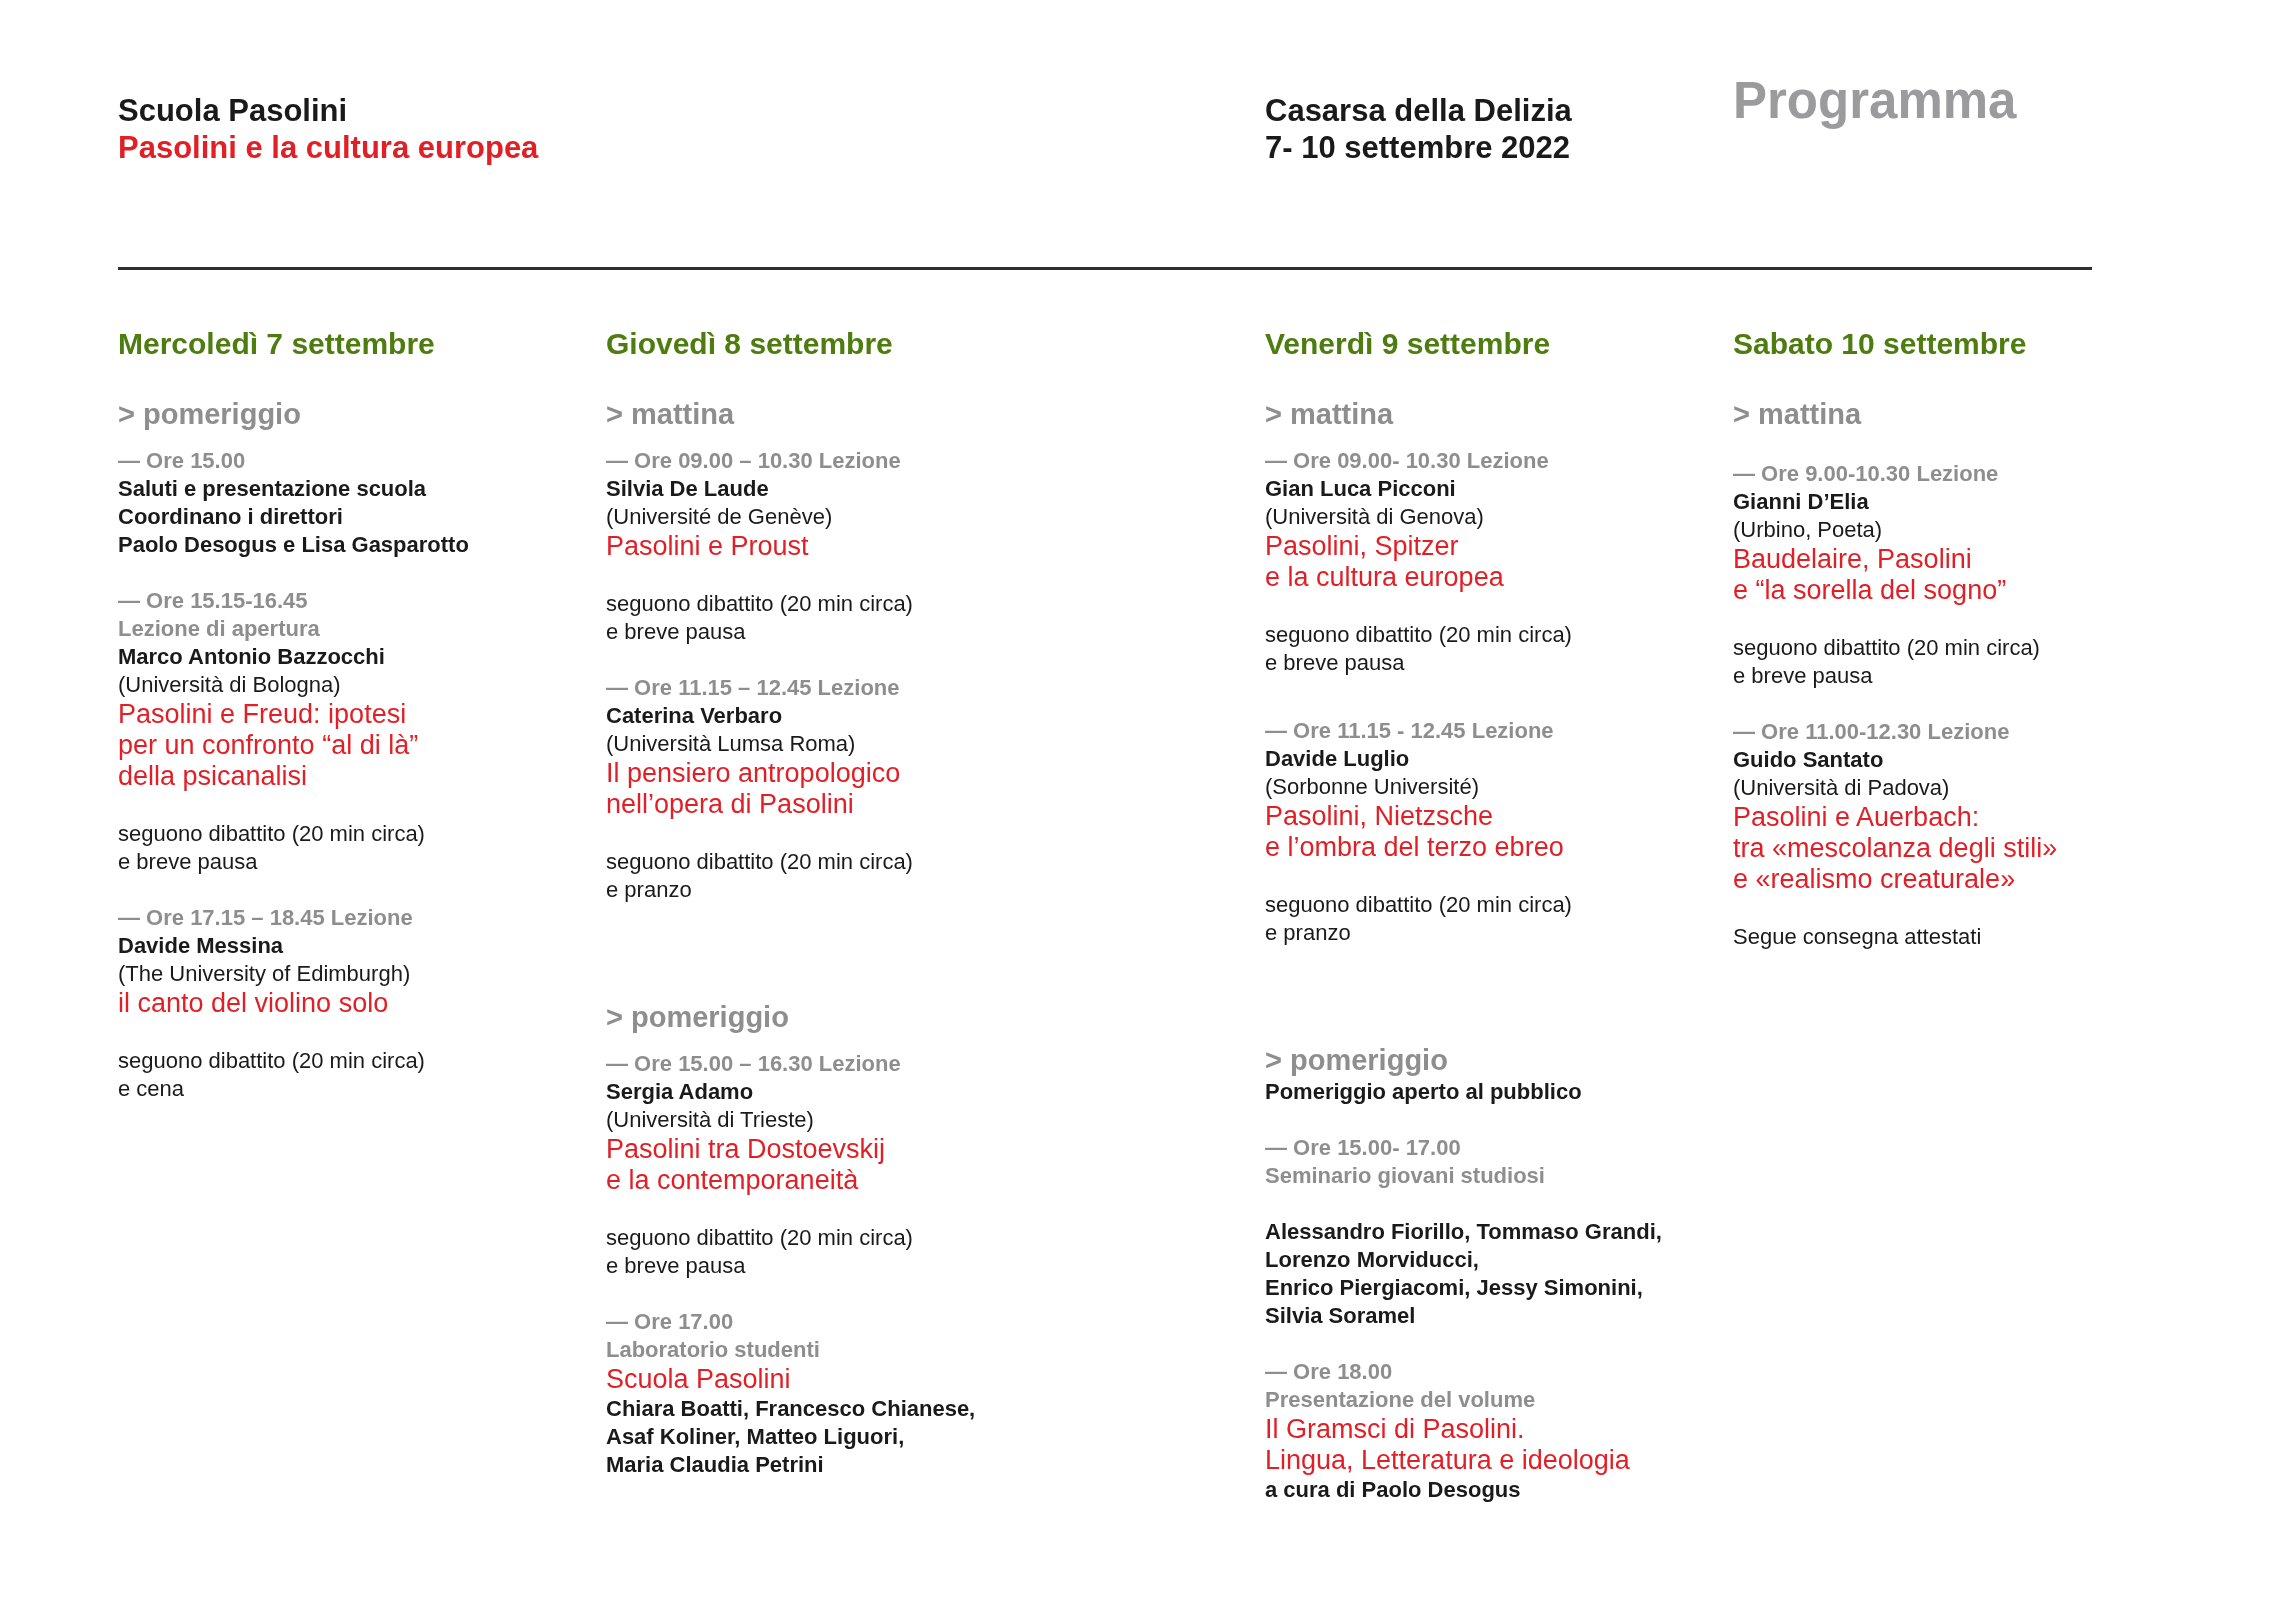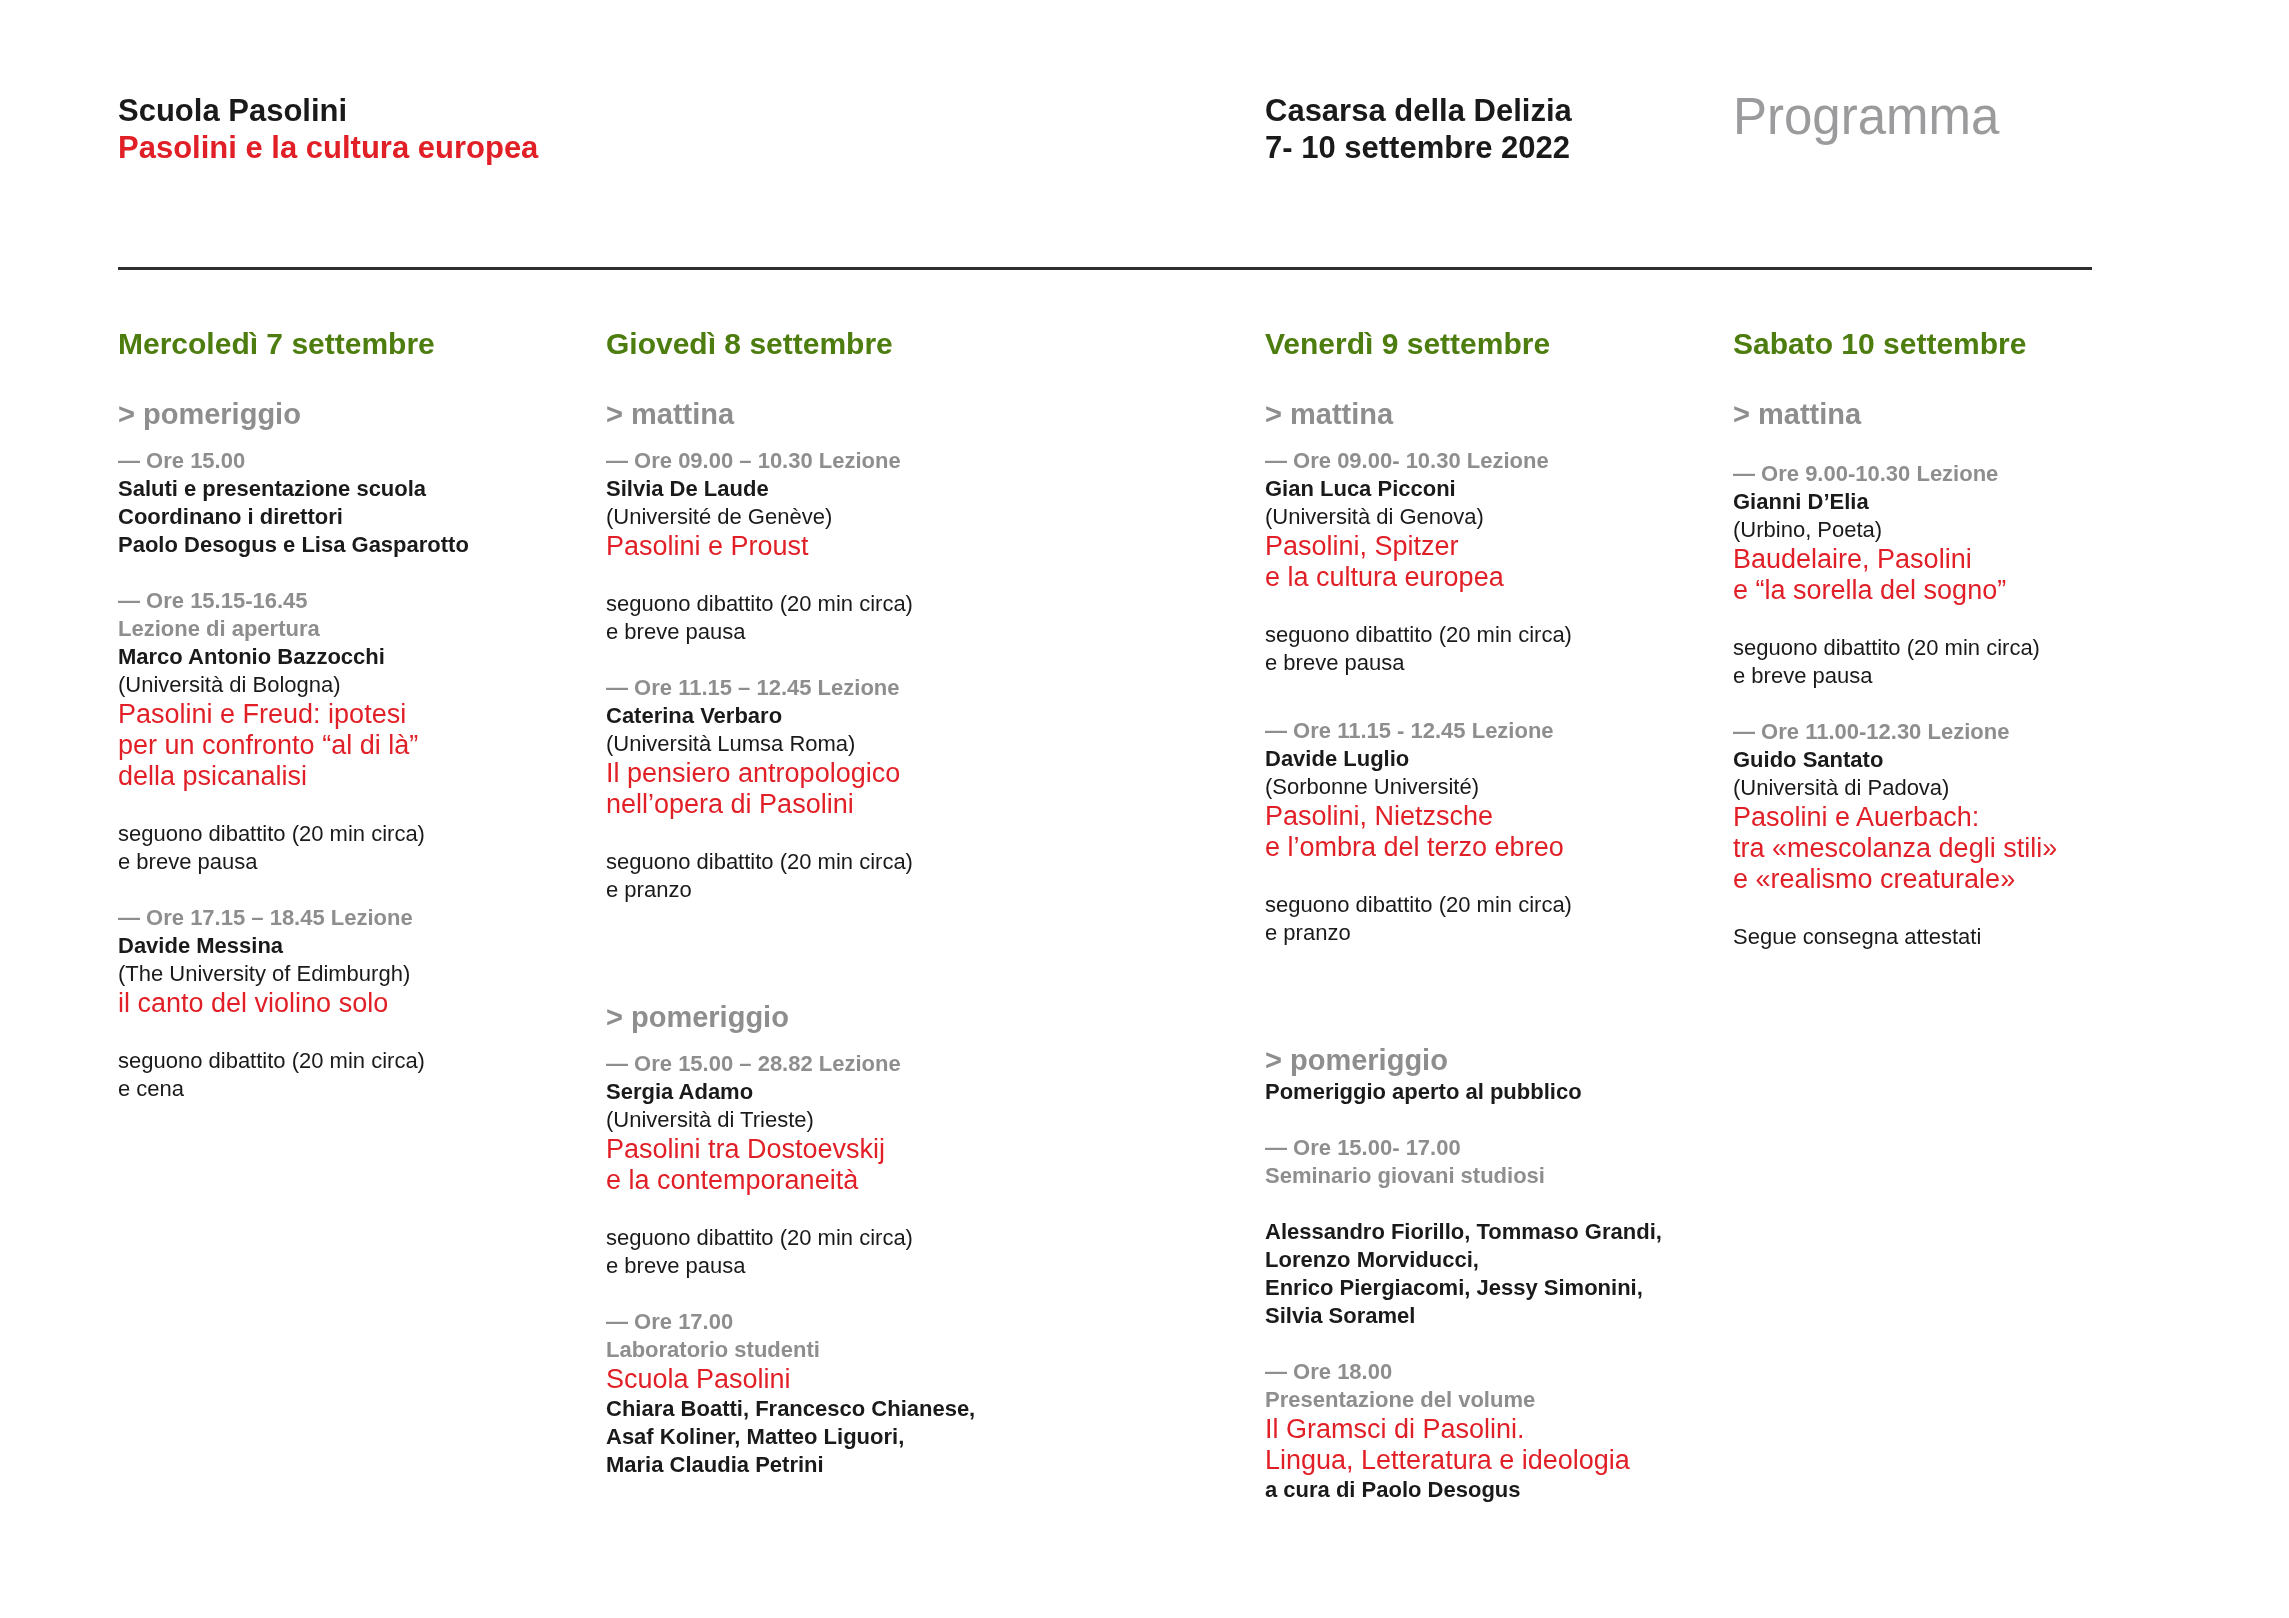--- a/index.html
+++ b/index.html
@@ -11,22 +11,22 @@
     font-family:"Liberation Sans", sans-serif;
     color:#1a1a1a;
     overflow:hidden;
   }
   .header-left{position:absolute;left:118px;top:92px;}
   .header-title{font-size:31px;font-weight:bold;line-height:37px;color:#1a1a1a;white-space:nowrap;}
   .header-subtitle{font-size:31px;font-weight:bold;line-height:37px;color:#e11f26;white-space:nowrap;}
   .header-place{position:absolute;left:1265px;top:92px;}
   .header-location,.header-dates{font-size:31px;font-weight:bold;line-height:37px;color:#1a1a1a;white-space:nowrap;}
   .programma{
-    position:absolute;left:1733px;top:89px;
-    font-size:51px;font-weight:normal;line-height:55px;color:#9b9b9d;white-space:nowrap;
+    position:absolute;left:1733px;top:73px;
+    font-size:51px;font-weight:bold;line-height:55px;color:#9b9b9d;white-space:nowrap;
   }
   .rule{
     position:absolute;left:118px;top:267px;
     width:2060px;height:2.8px;background:#2f2f2f;
   }
   .columns{position:absolute;left:0;top:325px;width:2290px;}
   .column{position:absolute;top:0;width:480px;}
   .col1{left:118px;}
   .col2{left:606px;}
   .col3{left:1265px;}
@@ -118,21 +118,21 @@
           <div class="red">nell’opera di Pasolini</div>
         </div>
         <div class="block" style="margin-top: 28px;">
           <div class="note">seguono dibattito (20 min circa)</div>
           <div class="note">e pranzo</div>
         </div>
         <div class="block" style="margin-top: 96px;">
           <div class="section">&gt; pomeriggio</div>
         </div>
         <div class="block" style="margin-top: 14.8px;">
-          <div class="time">— Ore 15.00 – 28.82 Lezione</div>
+          <div class="time">— Ore 15.00 – 16.30 Lezione</div>
           <div class="name">Sergia Adamo</div>
           <div class="affil">(Università di Trieste)</div>
           <div class="red">Pasolini tra Dostoevskij</div>
           <div class="red">e la contemporaneità</div>
         </div>
         <div class="block" style="margin-top: 28px;">
           <div class="note">seguono dibattito (20 min circa)</div>
           <div class="note">e breve pausa</div>
         </div>
         <div class="block" style="margin-top: 28px;">

